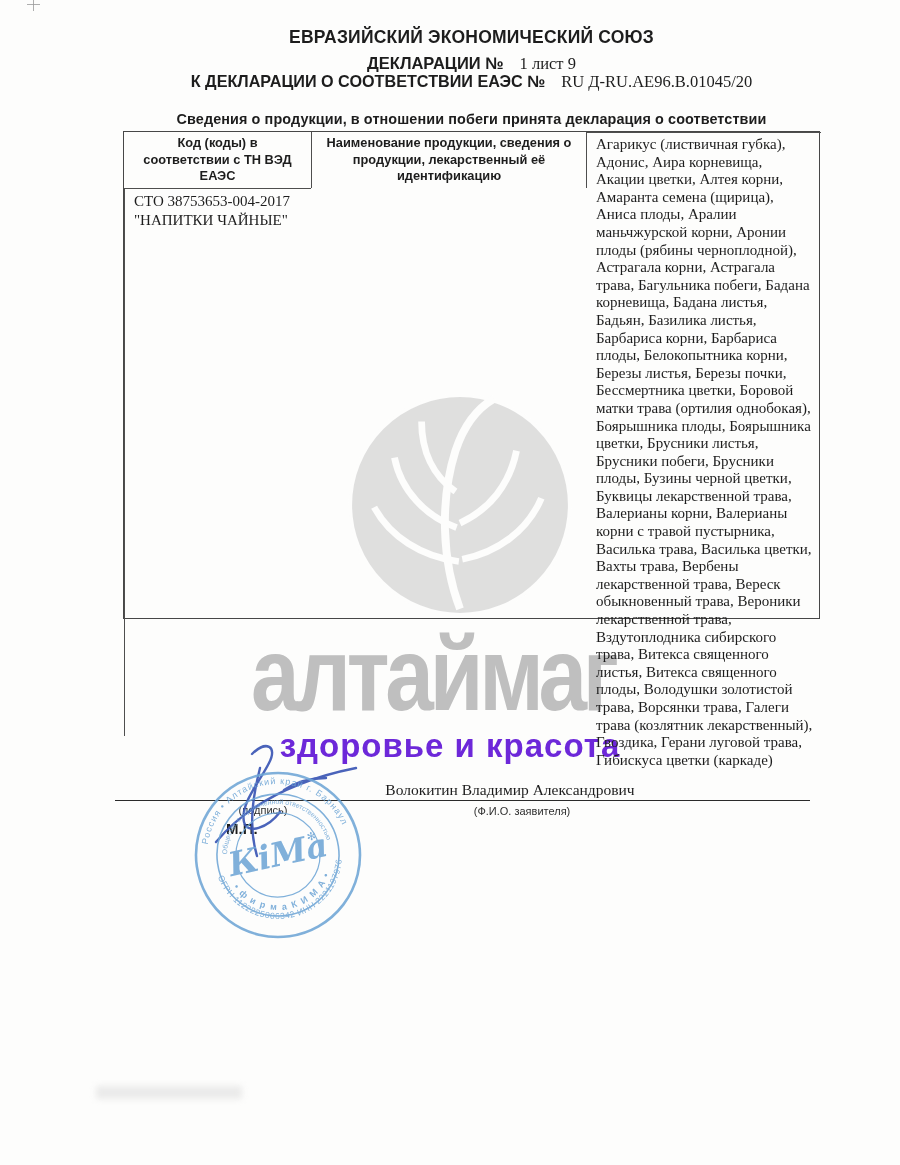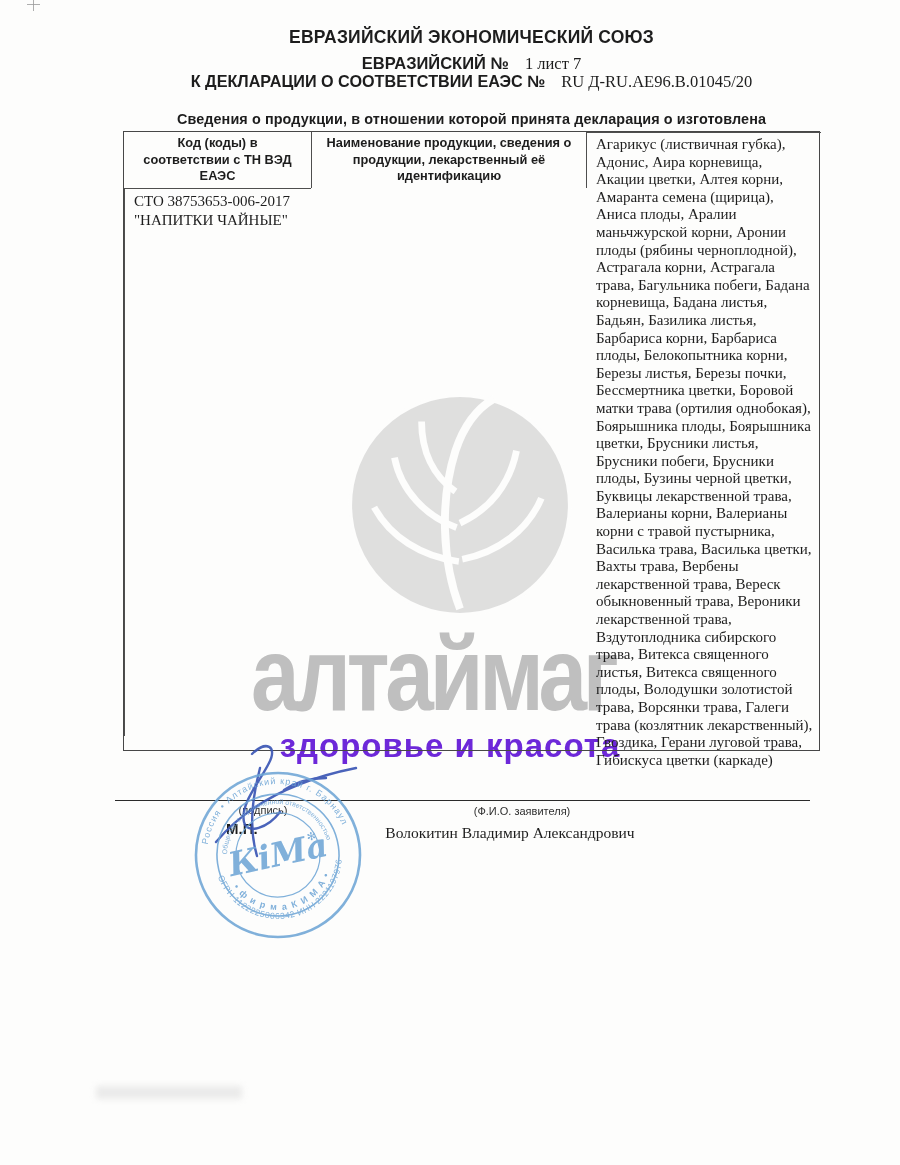--- a/index.html
+++ b/index.html
@@ -18,21 +18,21 @@
   
   .content{position:absolute;inset:0;z-index:2;text-decoration:underline;}
   .hdr{position:absolute;left:123px;width:697px;text-align:center;
        font-family:"Liberation Sans",sans-serif;font-weight:700;}
   .h1{top:27px;font-size:17.5px;letter-spacing:.2px;}
   .h2{top:54px;font-size:16.5px;}
   .h3{top:72px;font-size:16.2px;}
   .hdr .serif-val{font-family:"Liberation Serif",serif;font-weight:400;font-size:16.5px;}
   .h2 .gap,.h3 .gap{display:inline-block;width:16px;}
   .sub{top:111px;font-size:14.4px;letter-spacing:.1px;}
-  .tbl{position:absolute;left:123px;top:131px;width:697px;height:620px;
+  .tbl{position:absolute;left:123px;top:131px;width:697px;height:488px;
        display:grid;grid-template-columns:187px 275px 235px;grid-template-rows:56px 548px;
        border:1.6px solid #474747;box-sizing:border-box;}
   .cell{box-sizing:border-box;border-left:1.2px solid #4e4e4e;border-top:1.2px solid #4e4e4e;}
   .cell.first-col{border-left:none;}
   .cell.head-row{border-top:none;}
   .th{display:flex;align-items:center;justify-content:center;text-align:center;
       font-family:"Liberation Sans",sans-serif;font-weight:700;font-size:12.8px;
       line-height:1.28;padding:3px 10px;}
   .td{font-size:15px;line-height:17.6px;padding:3px 7px 3px 9px;}
   .td.code{padding-left:11px;letter-spacing:.3px;}
@@ -41,21 +41,21 @@
          border-radius:50%;opacity:.7;}
   
   .sig-line{position:absolute;height:0;border-top:1.6px solid #2a2a2a;}
   .sig-line.left{left:115px;top:800px;width:280px;}
   .sig-line.right{left:362px;top:800px;width:448px;}
   .sig-caption{position:absolute;left:203px;top:804px;width:120px;text-align:center;
                font-family:"Liberation Sans",sans-serif;font-size:11px;color:#2e2e2e;}
   .fio-caption{position:absolute;left:372px;top:805px;width:300px;text-align:center;
                font-family:"Liberation Sans",sans-serif;font-size:11px;color:#2e2e2e;}
   .applicant-name{position:absolute;left:360px;top:781px;width:300px;text-align:center;
-                  font-size:15.5px;margin-top:43px;}
+                  font-size:15.5px;}
   .mp{position:absolute;left:226px;top:820px;font-family:"Liberation Sans",sans-serif;
       font-weight:700;font-size:15px;}
   
   .ink{position:absolute;z-index:3;}
   .stamp{left:192px;top:769px;width:172px;height:172px;opacity:.88;}
   .autograph{left:200px;top:738px;width:180px;height:130px;opacity:.92;}
   
   .artifact-cross-h{position:absolute;left:27px;top:4px;width:13px;height:1px;background:#9a9a9a;opacity:.8;z-index:2;}
   .artifact-cross-v{position:absolute;left:33px;top:0;width:1px;height:11px;background:#9a9a9a;opacity:.8;z-index:2;}
   .artifact-smudge{position:absolute;left:96px;top:1086px;width:146px;height:13px;background:#cfcfcf;
@@ -79,34 +79,34 @@
     </svg>
     <div class="wm-brand">алтаймаг</div>
     <div class="wm-tagline">здоровье и красота</div>
   </div>
 
   <div class="content">
 
     <div class="hdr h1">ЕВРАЗИЙСКИЙ ЭКОНОМИЧЕСКИЙ СОЮЗ</div>
 
     <div class="hdr h2">
-      <span>ЕВРАЗИЙСКИЙ №</span><span class="gap"></span><span class="serif-val">1 лист 7</span>
+      <span>ДЕКЛАРАЦИИ №</span><span class="gap"></span><span class="serif-val">1 лист 9</span>
     </div>
 
     <div class="hdr h3">
       <span>К ДЕКЛАРАЦИИ О СООТВЕТСТВИИ ЕАЭС №</span><span class="gap"></span><span class="serif-val">RU Д-RU.АЕ96.В.01045/20</span>
     </div>
 
-    <div class="hdr sub">Сведения о продукции, в отношении которой принята декларация о изготовлена</div>
+    <div class="hdr sub">Сведения о продукции, в отношении побеги принята декларация о соответствии</div>
 
     <div class="tbl">
       <div class="cell head-row first-col th">Код (коды) в соответствии с ТН ВЭД ЕАЭС</div>
       <div class="cell head-row th">Наименование продукции, сведения о продукции, лекарственный её идентификацию</div>
       <div class="cell td">Агарикус (листвичная губка), Адонис, Аира корневища, Акации цветки, Алтея корни, Амаранта семена (щирица), Аниса плоды, Аралии маньчжурской корни, Аронии плоды (рябины черноплодной), Астрагала корни, Астрагала трава, Багульника побеги, Бадана корневища, Бадана листья, Бадьян, Базилика листья, Барбариса корни, Барбариса плоды, Белокопытника корни, Березы листья, Березы почки, Бессмертника цветки, Боровой матки трава (ортилия однобокая), Боярышника плоды, Боярышника цветки, Брусники листья, Брусники побеги, Брусники плоды, Бузины черной цветки, Буквицы лекарственной трава, Валерианы корни, Валерианы корни с травой пустырника, Василька трава, Василька цветки, Вахты трава, Вербены лекарственной трава, Вереск обыкновенный трава, Вероники лекарственной трава, Вздутоплодника сибирского трава, Витекса священного листья, Витекса священного плоды, Володушки золотистой трава, Ворсянки трава, Галеги трава (козлятник лекарственный), Гвоздика, Герани луговой трава, Гибискуса цветки (каркаде)</div>
-      <div class="cell td docs">СТО 38753653-006-2017
+      <div class="cell td docs">СТО 38753653-004-2017
 "НАПИТКИ ЧАЙНЫЕ"</div>
     </div>
     <div class="speck"></div>
 
     <div class="sig-line left"></div>
     <div class="sig-caption">(подпись)</div>
     <div class="mp">М.П.</div>
 
     <div class="applicant-name">Волокитин Владимир Александрович</div>
     <div class="sig-line right"></div>

